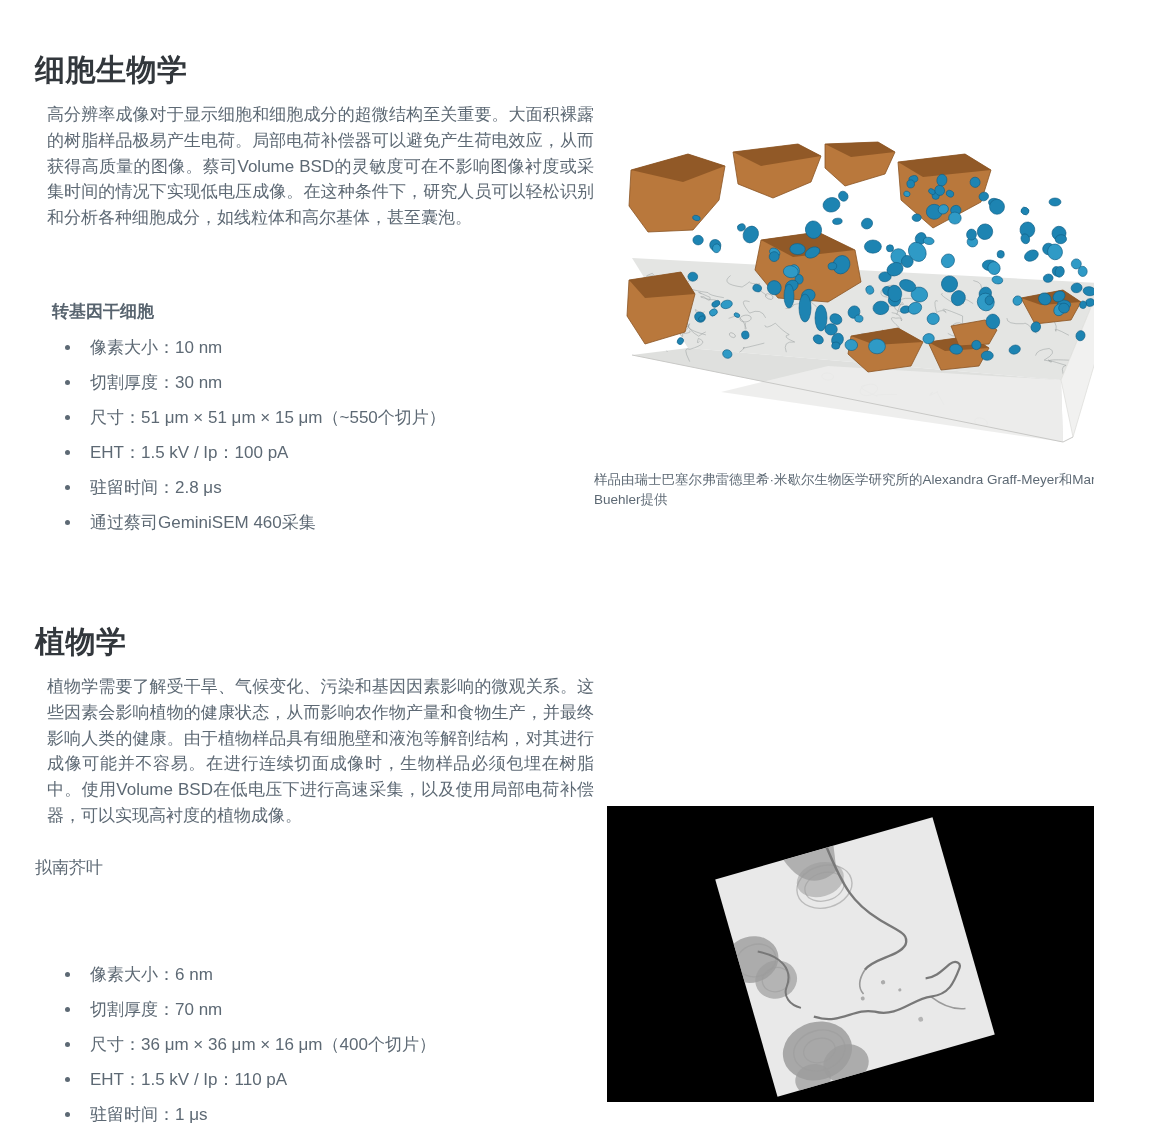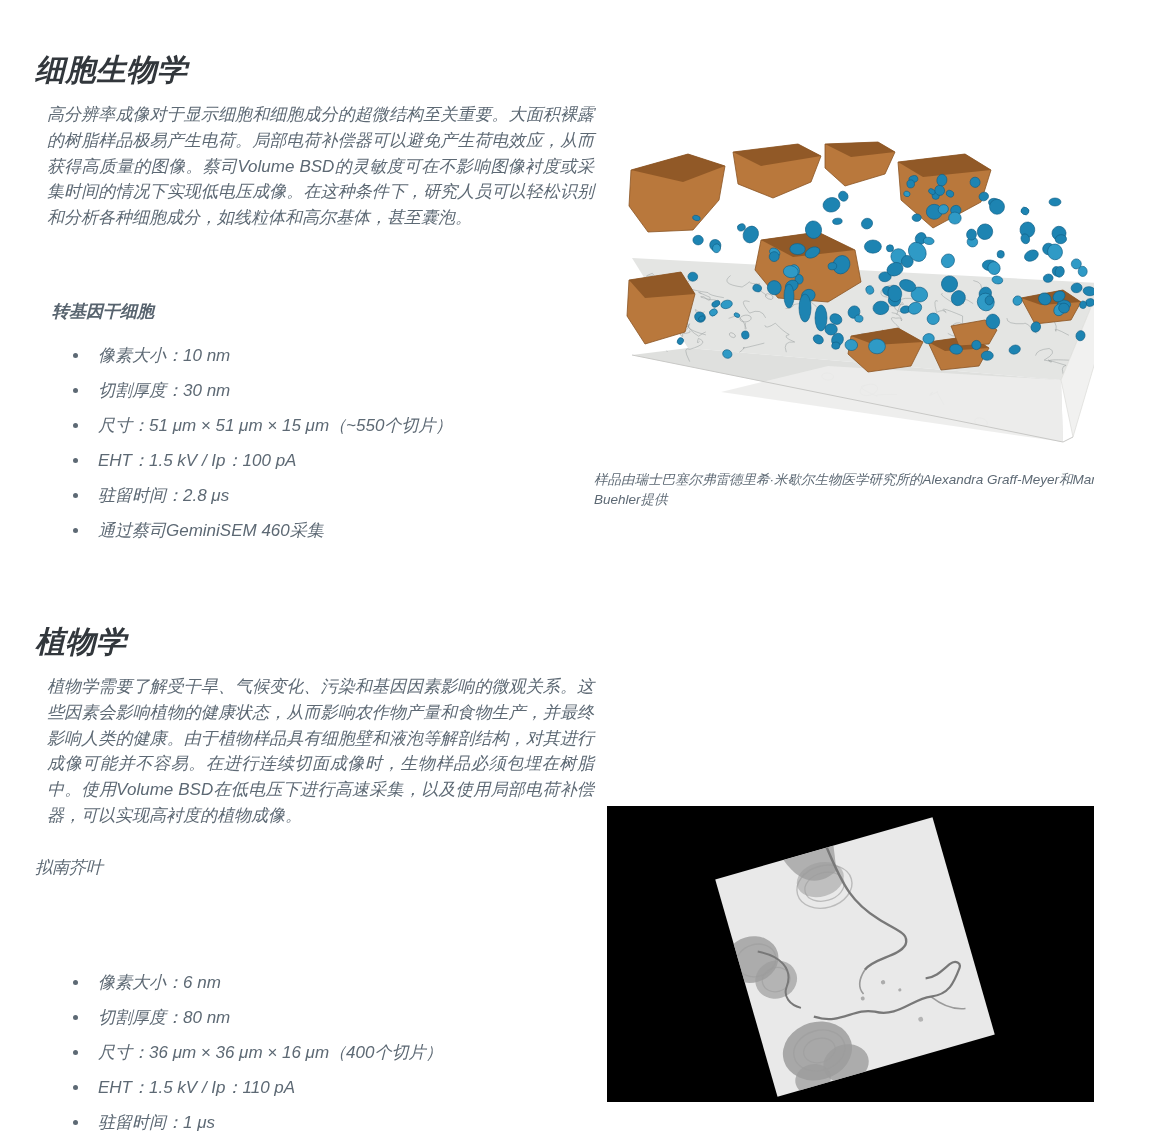--- a/index.html
+++ b/index.html
@@ -1,33 +1,32 @@
 <!DOCTYPE html>
 <html style="--page-bg: #ffffff; --heading: #32373c; --subhead: #57636e; --body: #5d6974; --slab-top: #e4e5e3; --slab-front: #dfe0de; --slab-smooth: #ededec; --slab-right: #f1f1f0; --tex: #9aa0a0; --orange: #b9783c; --orange-dk: #8a5423; --blue: #1d84b2; --blue-lt: #2f9ac6; --blue-dk: #115e85; --black: #000000; --f2-slab: #e9e9e9; --f2-line: #787878; --f2-blob: #9c9c9c;"><head>
 <meta charset="utf-8">
 <style>
   html,body{margin:0;padding:0;background:#ffffff;}
   .page{
     position:relative;width:1094px;height:1134px;background:var(--page-bg,#fff);
     overflow:hidden;
     font-family:"Liberation Sans","DejaVu Sans",sans-serif;
-    font-style:italic;
   }
   .abs{position:absolute;}
   .h1{
     font-size:30px;font-weight:700;color:var(--heading,#32373c);
     line-height:34px;letter-spacing:.5px;
   }
   .para{
     font-size:17px;line-height:25.8px;color:var(--body,#5d6974);
     width:547px;text-align:justify;
   }
   .sub{font-size:17px;color:var(--body,#5d6974);line-height:20px;}
   .sub.bold{font-weight:700;color:var(--subhead,#57636e);}
-  ul.specs{list-style:none;margin:12px;padding:0;}
+  ul.specs{list-style:none;margin:4px;padding:0;}
   ul.specs li{
     height:35px;display:flex;align-items:flex-start;
     font-size:17px;line-height:19px;color:var(--body,#5d6974);
   }
   ul.specs .dot{
     width:5px;height:5px;border-radius:50%;background:var(--body,#5d6974);
     margin:7px 20px 0 0;flex:0 0 5px;
   }
   .caption{
     font-size:13.5px;line-height:20px;color:var(--body,#5d6974);width:512px;
@@ -329,21 +328,21 @@
 
   <h3 class="abs sub" style="left:35px;top:858px;margin:0;font-weight:400;">拟南芥叶</h3>
 
   <ul class="abs specs" style="left:61px;top:961px;">
       <li>
         <span class="dot"></span>
         <span>像素大小：6 nm</span>
       </li>
       <li>
         <span class="dot"></span>
-        <span>切割厚度：80 nm</span>
+        <span>切割厚度：70 nm</span>
       </li>
       <li>
         <span class="dot"></span>
         <span>尺寸：36 μm × 36 μm × 16 μm（400个切片）</span>
       </li>
       <li>
         <span class="dot"></span>
         <span>EHT：1.5 kV / Ip：110 pA</span>
       </li>
       <li>

